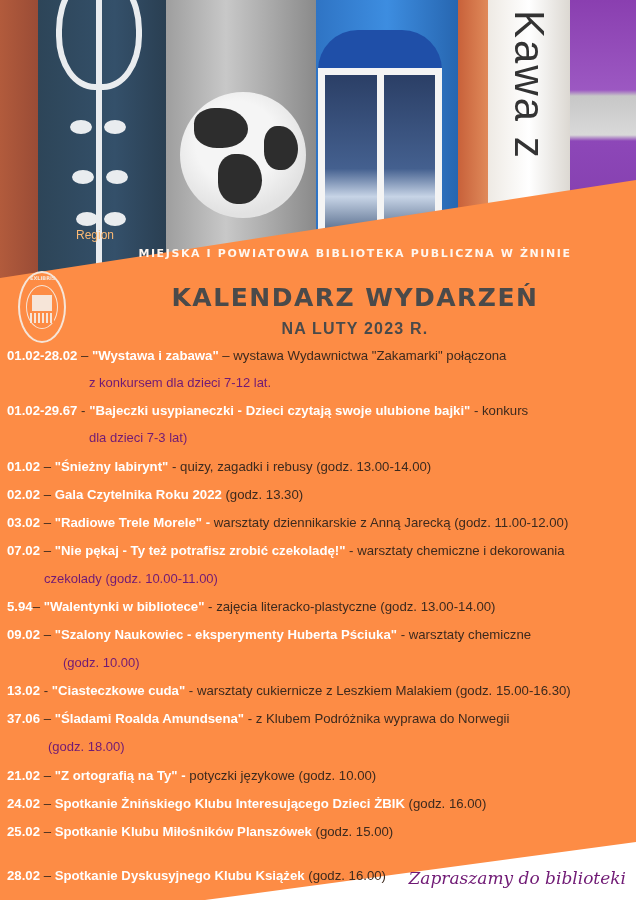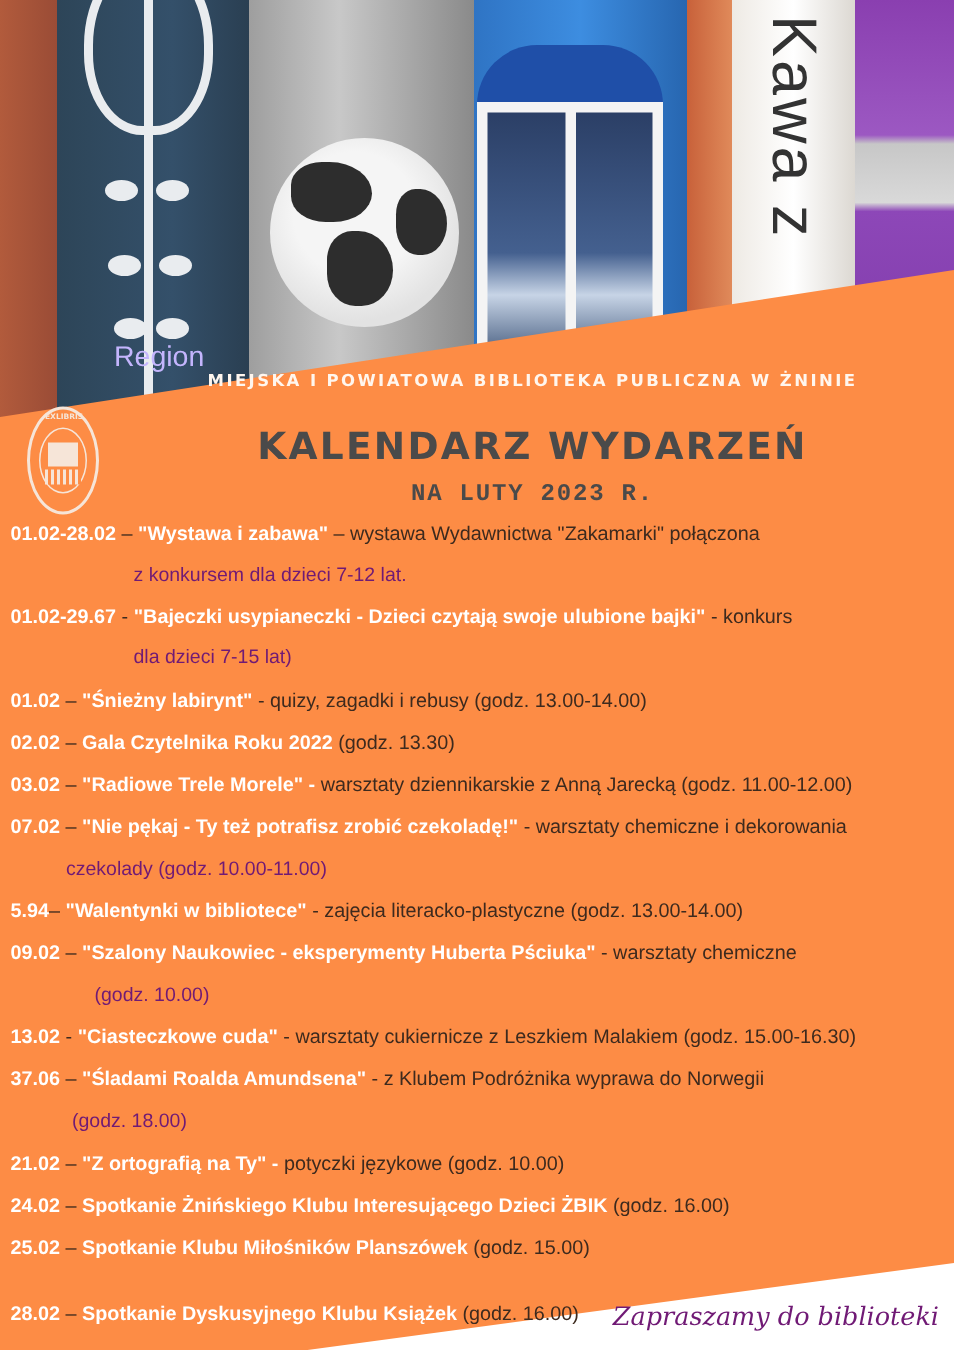--- a/index.html
+++ b/index.html
@@ -13,21 +13,21 @@
   .b2 { left: 38px; width: 128px; background: linear-gradient(90deg,#2d4558,#34506a 60%,#2a3f52); }
   .b3 { left: 166px; width: 150px; background: linear-gradient(90deg,#9e9e9e,#c8c8c8 40%,#8a8a8a); }
   .b4 { left: 316px; width: 142px; background: linear-gradient(90deg,#2f74c4,#3d8de0 50%,#2766b0); }
   .b5 { left: 458px; width: 30px; background: linear-gradient(90deg,#c8613a,#e08a5a); }
   .b6 { left: 488px; width: 82px; background: linear-gradient(90deg,#eeeae4,#ffffff 50%,#dcd8d2); }
   .b7 { left: 570px; width: 66px; background: linear-gradient(180deg,#8a3fb0,#9c58c2 30%,#c7c7c7 32%,#d9d9d9 45%,#8d47b8 47%,#7a36a3); }
 
   .flower-stem { position: absolute; left: 96px; top: 0; width: 6px; height: 270px; background: #e9ecef; }
   .flower-leaf { position: absolute; width: 22px; height: 14px; border-radius: 50%; background: #e9ecef; }
   .flower-head { position: absolute; left: 56px; top: -30px; width: 86px; height: 120px; border: 6px solid #e9ecef; border-radius: 50% 50% 45% 45%; }
-  .region { position: absolute; left: 76px; top: 228px; font-family: "Liberation Sans", sans-serif; font-size: 19px; color: #c4b5fd; }
+  .region { position: absolute; left: 76px; top: 228px; font-family: "Liberation Sans", sans-serif; font-size: 12px; color: #fdba74; }
 
   .globe { position: absolute; left: 180px; top: 92px; width: 126px; height: 126px; border-radius: 50%; background: radial-gradient(circle at 45% 40%, #f5f5f5 0 40%, #e2e2e2 70%); overflow: hidden; }
   .land { position: absolute; background: #2d2d2d; border-radius: 40% 55% 50% 45%; }
 
   .window-arch { position: absolute; left: 318px; top: 30px; width: 124px; height: 40px; background: #1f4fa8; border-radius: 60px 60px 0 0; }
   .window { position: absolute; left: 318px; top: 68px; width: 124px; height: 170px; background: #f4f4f4; padding: 7px; display: flex; gap: 7px; }
   .pane { flex: 1; background: linear-gradient(180deg,#2b3f66,#44608f 60%,#c7d4e6 78%,#5a6f8f); }
 
   .kawa { position: absolute; left: 505px; top: 10px; writing-mode: vertical-rl; font-family: "Liberation Sans", sans-serif; font-size: 42px; color: #333; letter-spacing: 2px; }
 
@@ -41,21 +41,21 @@
   .logo { position: absolute; left: 18px; top: 271px; width: 48px; height: 72px; border-radius: 50%;
           border: 2px solid #f6e5d8; background: #fd8c45; }
   .logo-inner { position: absolute; left: 6px; top: 12px; width: 32px; height: 44px; border-radius: 50%; border: 1.5px solid #f6e5d8; }
   .logo-castle { position: absolute; left: 12px; top: 22px; width: 20px; height: 16px; background: #f6e5d8; }
   .logo-book { position: absolute; left: 10px; top: 40px; width: 24px; height: 10px; background: repeating-linear-gradient(90deg,#f6e5d8 0 2px,#fd8c45 2px 4px); }
   .logo-text { position: absolute; left: 10px; top: 2px; font-size: 5px; color: #f6e5d8; font-weight: bold; }
 
   .title { position: absolute; left: 74px; width: 562px; text-align: center; top: 283px;
            font-family: "DejaVu Sans", sans-serif; font-weight: bold; font-size: 25px; letter-spacing: 1.5px; color: #4a4a4a; }
   .subtitle { position: absolute; left: 74px; width: 562px; text-align: center; top: 320px;
-              font-family: Liberation Mono, monospace; font-weight: bold; font-size: 16px; letter-spacing: 1.2px; color: #4a4a4a; }
+              font-family: Liberation Sans, sans-serif; font-weight: bold; font-size: 16px; letter-spacing: 1.2px; color: #4a4a4a; }
 
   .events { position: absolute; left: 7px; top: 348px; width: 629px; }
   .ev { position: absolute; left: 0; font-family: "Liberation Sans", sans-serif; font-size: 13.2px; color: #3d2a1e; white-space: nowrap; }
   .ev .d, .ev .t { color: #ffffff; font-weight: bold; }
   .cont { position: absolute; font-family: "Liberation Sans", sans-serif; font-size: 13px; color: #701a75; white-space: nowrap; }
 
   .invite { position: absolute; right: 10px; top: 868px; font-family: "DejaVu Serif", serif; font-style: italic; font-size: 17px; color: #701a75; }
 </style>
 </head>
 <body>
@@ -109,21 +109,21 @@
 
 <div class="events">
   <div class="ev" style="top:0px;">
     <span class="d">01.02-28.02</span><span class="s"> – </span><span class="t">"Wystawa i zabawa"</span><span> –  wystawa Wydawnictwa "Zakamarki" połączona</span>
   </div>
   <div class="cont" style="top:27px;left:82px;">z konkursem dla dzieci 7-12 lat.</div>
 
   <div class="ev" style="top:55px;">
     <span class="d">01.02-29.67</span><span> - </span><span class="t">"Bajeczki usypianeczki - Dzieci czytają swoje ulubione bajki"</span><span> - konkurs</span>
   </div>
-  <div class="cont" style="top:82px;left:82px;">dla dzieci 7-15 lat)</div>
+  <div class="cont" style="top:82px;left:82px;">dla dzieci 7-3 lat)</div>
 
   <div class="ev" style="top:111px;">
     <span class="d">01.02</span><span> –  </span><span class="t">"Śnieżny labirynt"</span><span> - quizy, zagadki i rebusy (godz. 13.00-14.00)</span>
   </div>
 
   <div class="ev" style="top:139px;">
     <span class="d">02.02</span><span> – </span><span class="t">Gala Czytelnika Roku 2022</span><span>  (godz. 13.30)</span>
   </div>
 
   <div class="ev" style="top:167px;">

